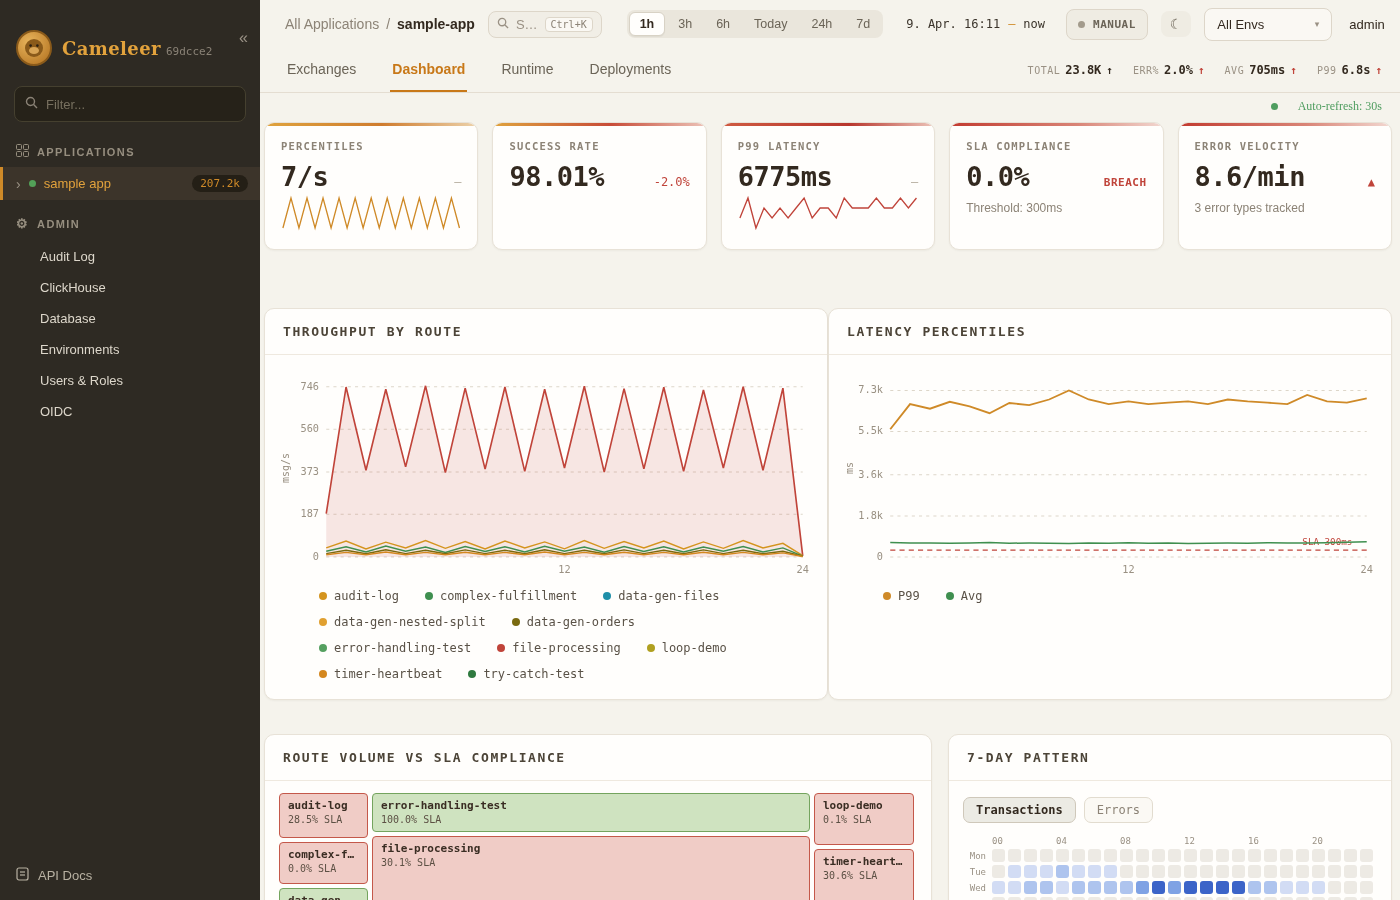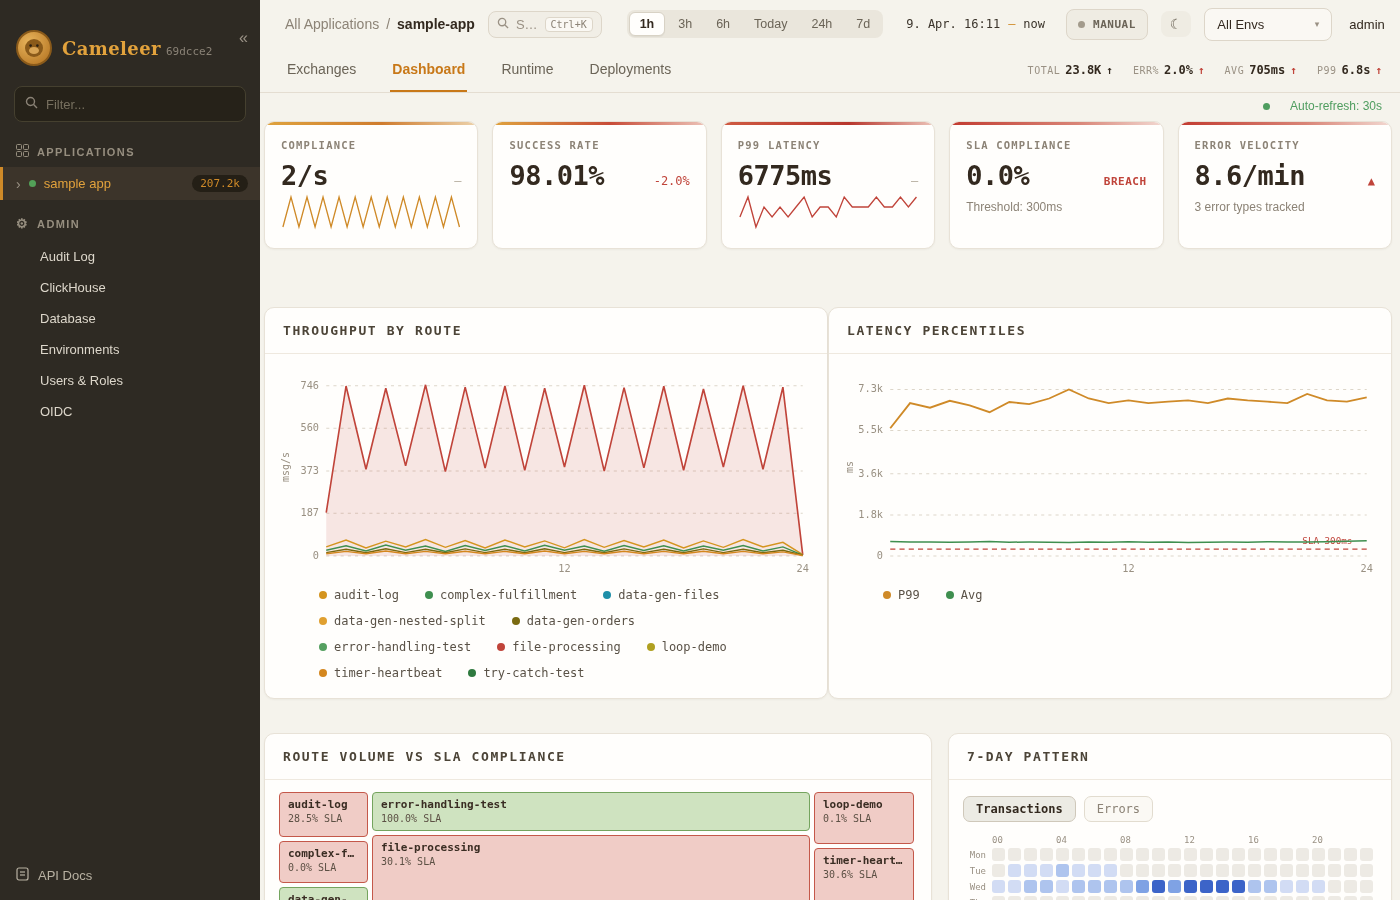--- a/index.html
+++ b/index.html
@@ -54,21 +54,21 @@
   .tabs{display:flex;gap:32px}
   .tab{border:none;background:none;font-size:14px;color:#6b6457;cursor:pointer;padding:0 2px;border-bottom:2px solid transparent;font-family:inherit}
   .tab.active{color:#c87818;border-bottom-color:#c87818;font-weight:bold}
   .tab-stats{margin-left:auto;display:flex;gap:20px;align-items:center}
   .stat{display:flex;gap:5px;align-items:baseline;font-family:"DejaVu Sans Mono",monospace}
   .stat-label{font-size:10px;color:#9a9184;letter-spacing:.5px}
   .stat-value{font-size:12px;font-weight:bold;color:#33291f}
   .stat-arrow{font-size:11px;font-weight:bold}
   .stat-arrow.dark{color:#33291f}
   .stat-arrow.red{color:#c0443a}
-  .refresh-row{display:flex;justify-content:flex-end;align-items:center;gap:20px;padding:6px 18px 0;font-family:Liberation Sans, sans-serif;font-size:12px;color:#4f9d5f;flex-shrink:0}
+  .refresh-row{display:flex;justify-content:flex-end;align-items:center;gap:20px;padding:6px 18px 0;font-family:Liberation Serif, serif;font-size:12px;color:#4f9d5f;flex-shrink:0}
   .refresh-dot{width:7px;height:7px;border-radius:50%;background:#4f9d5f}
 
   
   .content{padding:0 8px 0 4px;flex:1;min-height:0}
   .kpi-row{display:grid;grid-template-columns:repeat(5,1fr);gap:14px;margin-top:8px}
   .kpi-card{position:relative;background:#fffefc;border:1px solid #e8e2d7;border-radius:10px;padding:17px 16px 10px;overflow:hidden;height:128px;box-shadow:0 1px 2px rgba(60,50,30,.05)}
   .kpi-accent{position:absolute;top:0;left:0;right:0;height:3px}
   .kpi-label{font-family:"DejaVu Sans Mono",monospace;font-size:10.5px;letter-spacing:1.2px;color:#8c8376;font-weight:bold}
   .kpi-value-row{display:flex;align-items:baseline;justify-content:space-between;margin-top:9px}
   .kpi-value{font-family:"DejaVu Sans Mono",monospace;font-size:27px;font-weight:bold;color:#33291f;letter-spacing:-.5px}
@@ -267,23 +267,23 @@
       <span class="refresh-dot"></span>
       <span>Auto-refresh: 30s</span>
     </div>
 
     <div class="content">
 
       <div class="kpi-row">
 
           <div class="kpi-card">
             <div class="kpi-accent" style="background: linear-gradient(90deg, rgb(223, 163, 62), rgb(207, 124, 46) 55%, rgb(236, 210, 171));"></div>
-            <div class="kpi-label">COMPLIANCE</div>
+            <div class="kpi-label">PERCENTILES</div>
             <div class="kpi-value-row">
-              <div class="kpi-value">2/s</div>
+              <div class="kpi-value">7/s</div>
               <div class="kpi-delta muted">–</div>
             </div>
             <svg class="kpi-spark" viewBox="0 0 188 36" width="188" height="36" preserveAspectRatio="none">
               <polyline points="2.0,33.0 10.4,3.0 18.7,33.0 27.1,3.0 35.5,33.0 43.8,3.0 52.2,33.0 60.5,3.0 68.9,33.0 77.3,3.0 85.6,33.0 94.0,3.0 102.4,33.0 110.7,3.0 119.1,33.0 127.5,3.0 135.8,33.0 144.2,3.0 152.5,33.0 160.9,3.0 169.3,33.0 177.6,3.0 186.0,33.0" fill="none" stroke="#cf8a28" stroke-width="1.4"></polyline>
             </svg>
             <div class="kpi-subtext"></div>
           </div>
 
           <div class="kpi-card">
             <div class="kpi-accent" style="background: linear-gradient(90deg, rgb(223, 163, 62), rgb(200, 76, 56) 55%, rgb(236, 195, 184));"></div>

